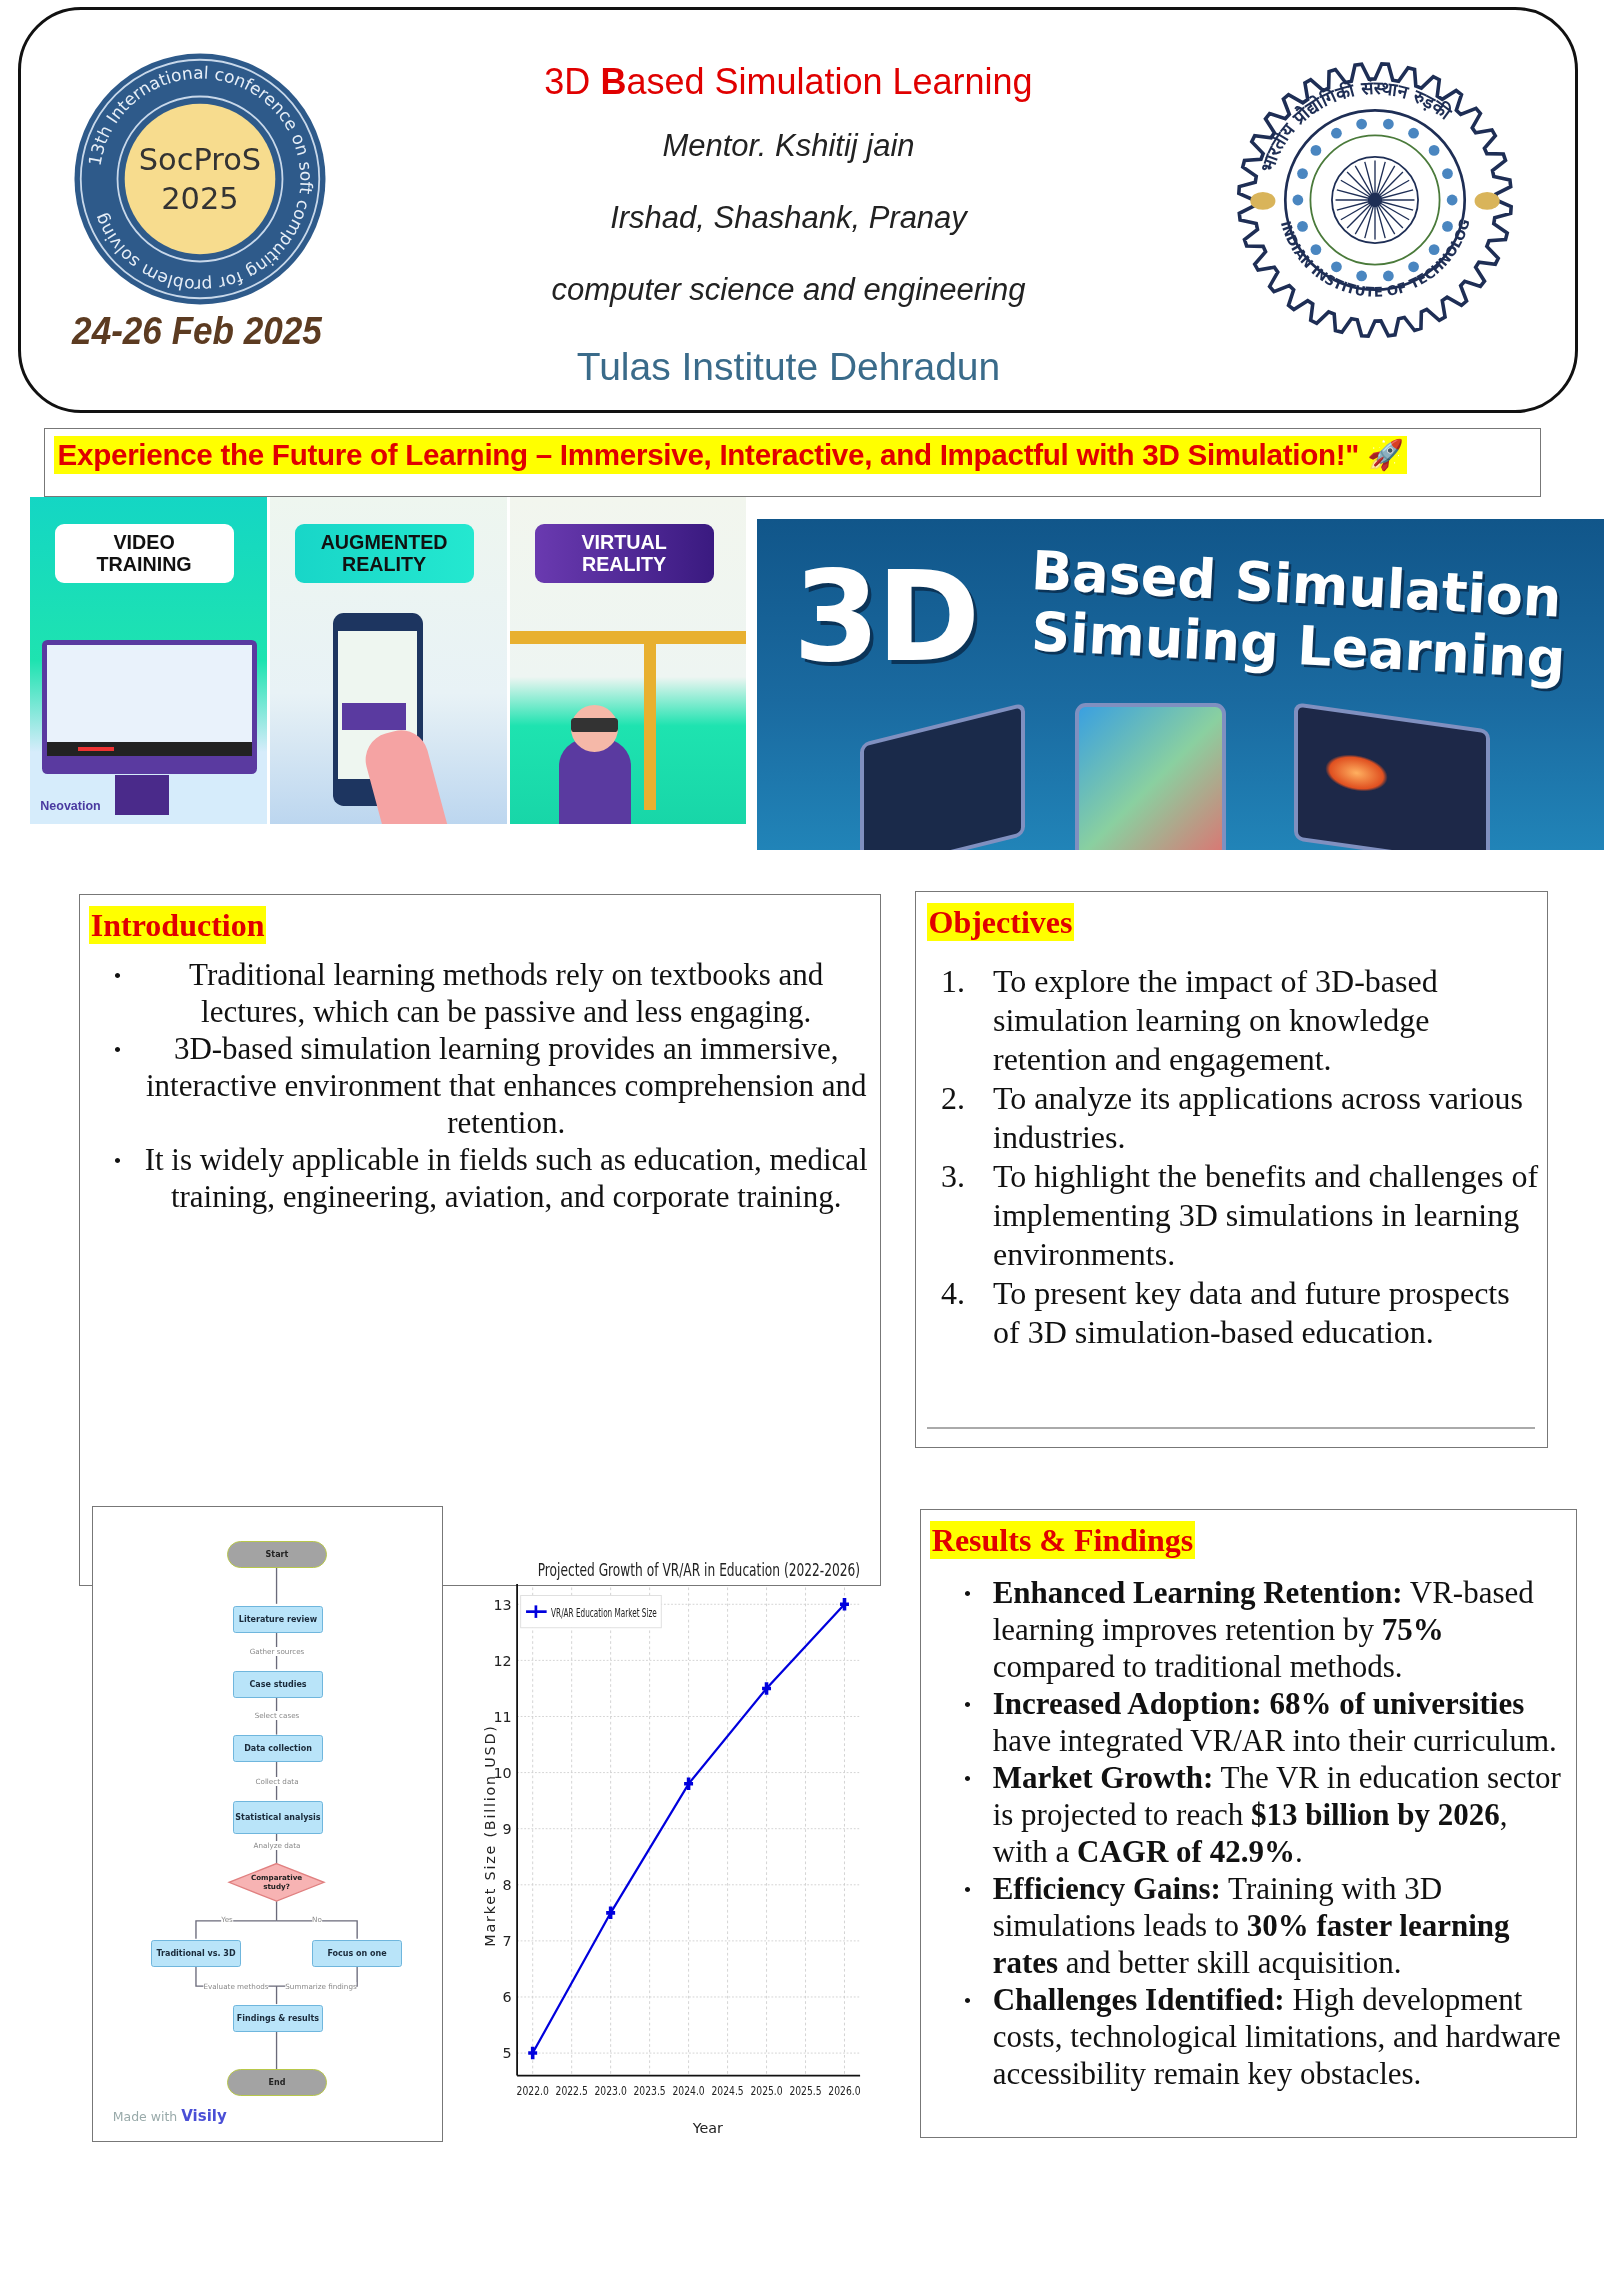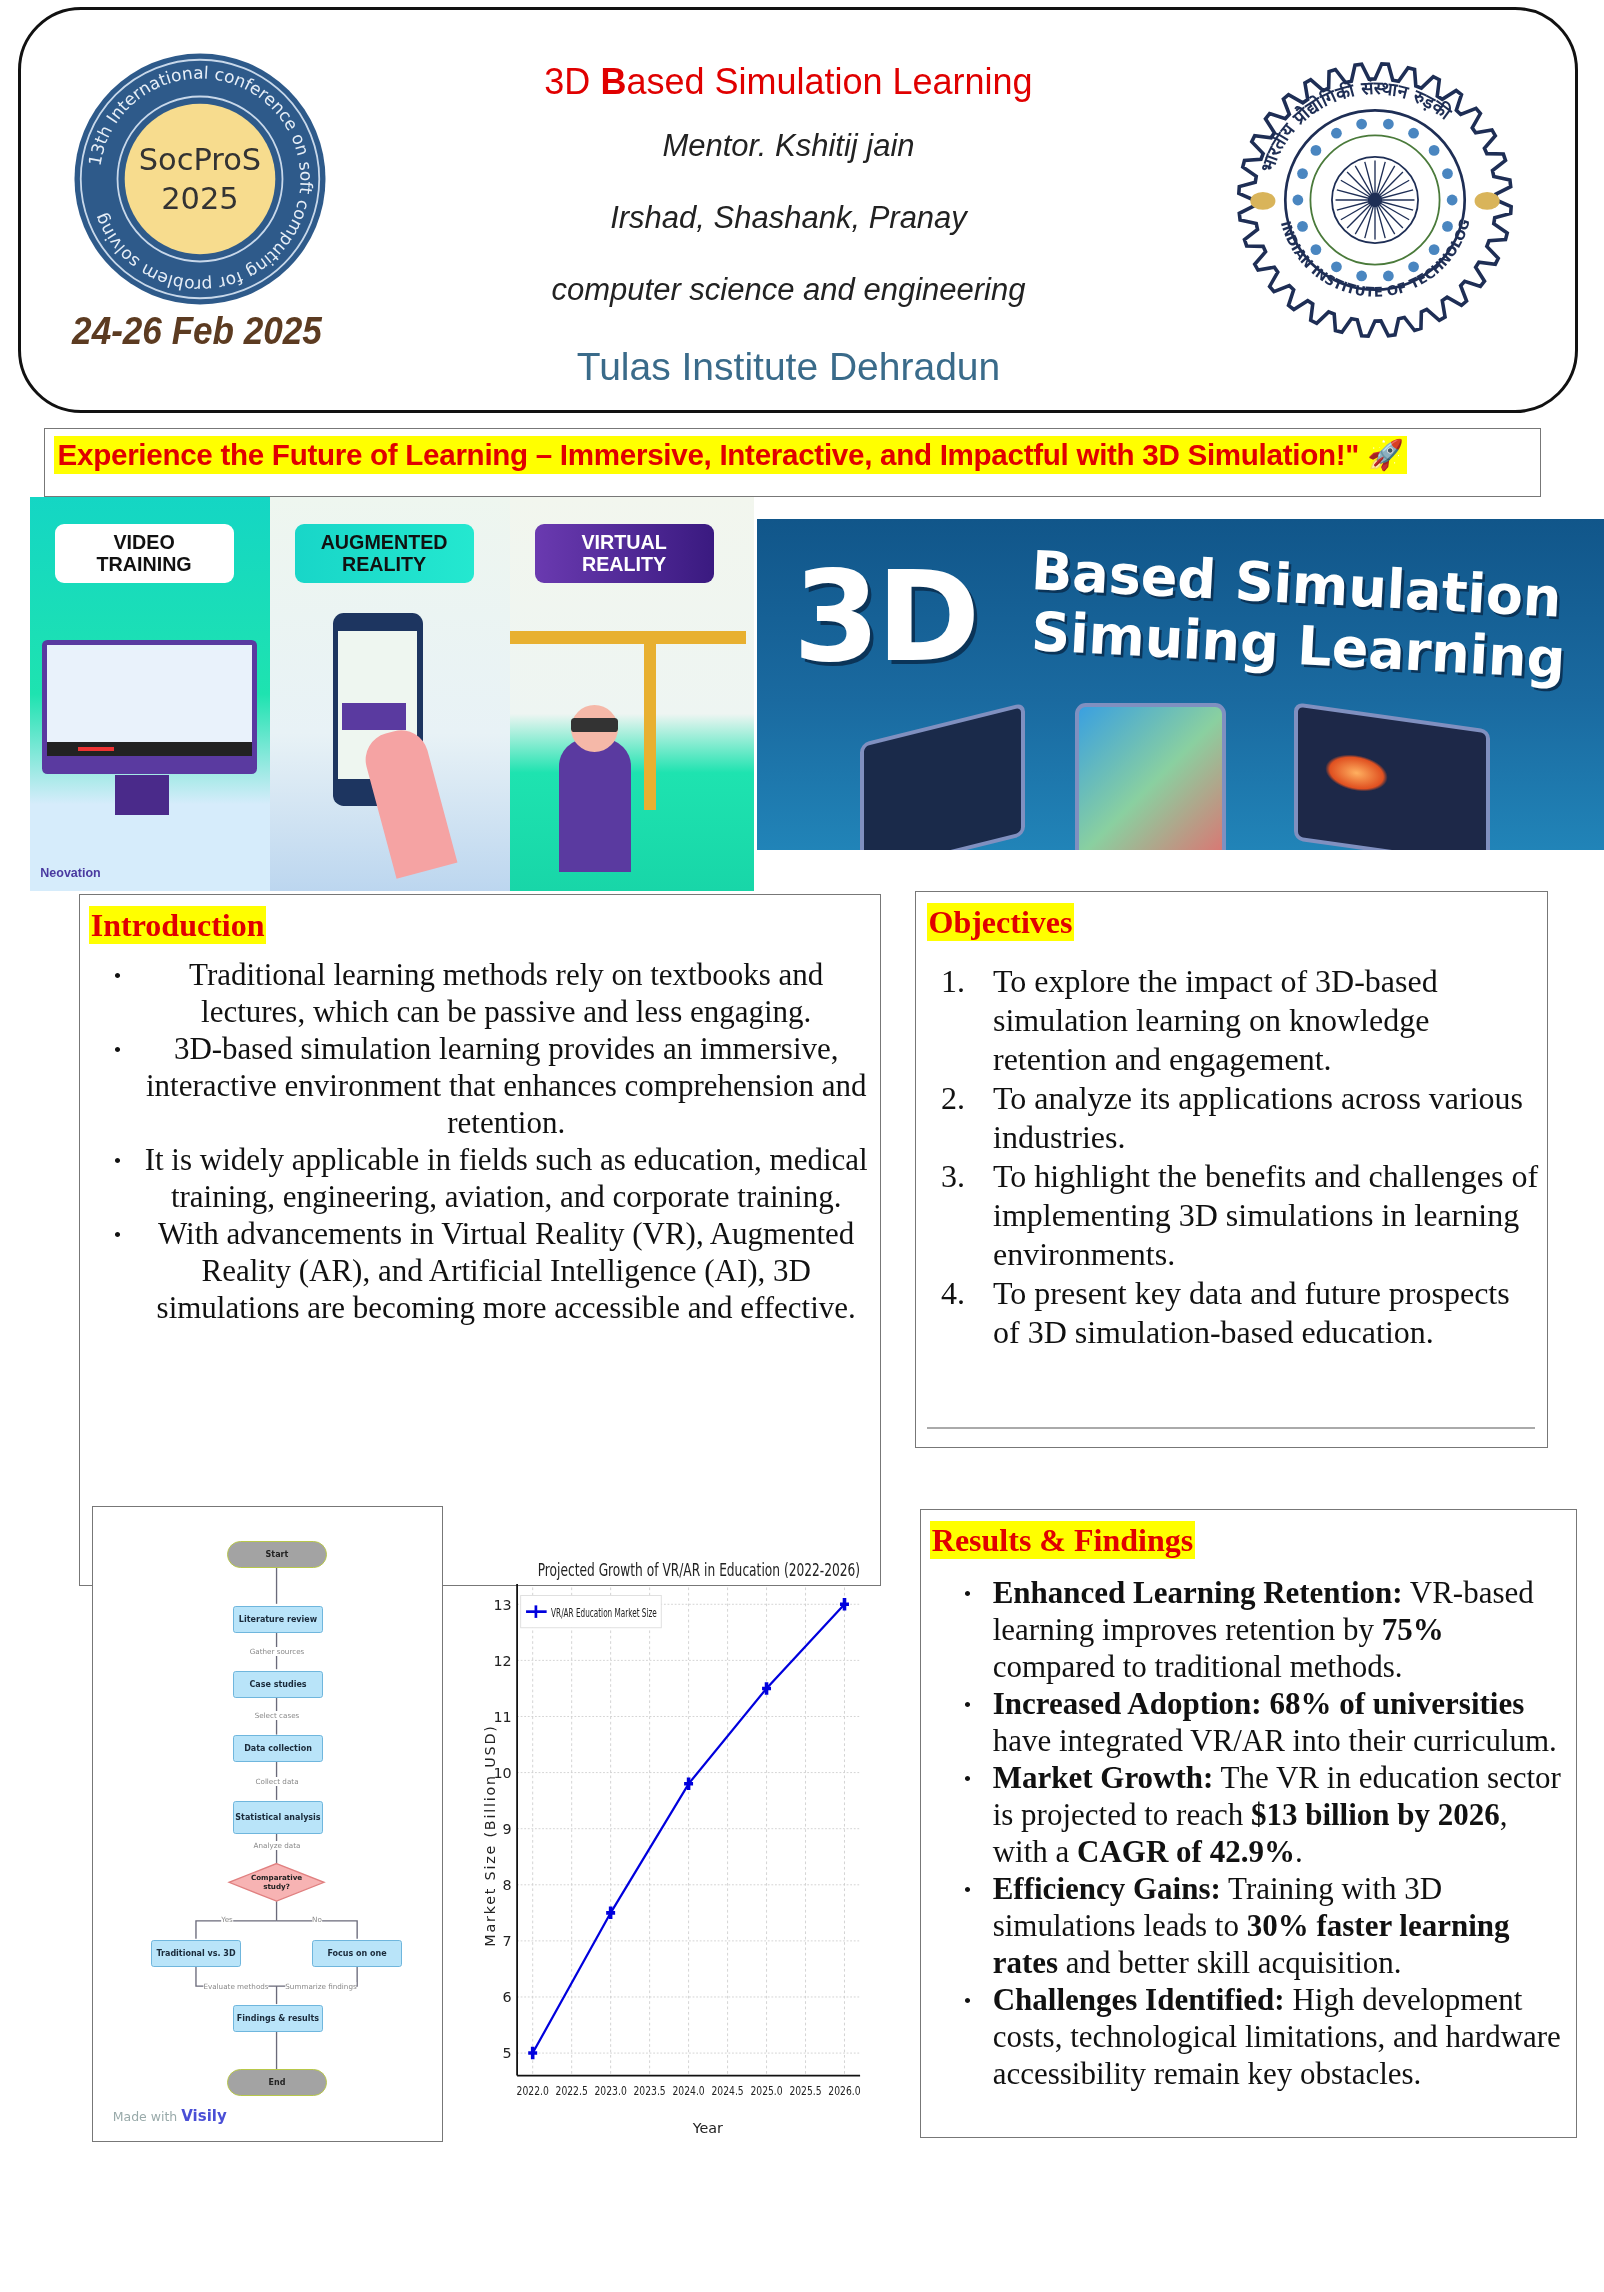--- a/index.html
+++ b/index.html
@@ -16,21 +16,21 @@
   .hdr-line { font-size:31px; font-style:italic; color:#222; height:72px; line-height:72px; }
   #institute { font-size:39px; color:#3a6b8a; height:81px; line-height:81px; }
   #iit-logo { left:1227px; top:52px; width:296px; height:296px; }
 
   
   #banner { left:44px; top:428px; width:1497px; height:69px; border:1.8px solid #777; box-sizing:border-box; background:#fff; }
   #banner-text { left:9px; top:7.2px; background:#ffff00; color:#e00000; font-weight:bold; font-size:29.6px; padding:1.8px 3.6px; white-space:nowrap; letter-spacing:-0.3px; }
 
   
   #img-left { left:29.6px; top:497px; width:716px; height:374px; }
-  .panel { position:absolute; top:0; height:394px; overflow:hidden;padding-left:8px; }
+  .panel { position:absolute; top:0; height:327px; overflow:hidden; }
   .panel-badge { position:absolute; left:25px; top:27px; width:179px; height:59px; border-radius:9px; font-weight:bold; font-size:19.7px; text-align:center; line-height:21.5px; display:flex; align-items:center; justify-content:center; flex-direction:column; }
   #img-right { left:757px; top:519px; width:848px; height:331px; background:linear-gradient(180deg,#11568a 0%,#1a6aa0 55%,#2184b8 100%); overflow:hidden; }
   #big3d { left:36px; top:25px; font-size:125px; font-weight:900; color:#fff; font-family:"DejaVu Sans", sans-serif; letter-spacing:-3.6px; text-shadow:3.6px 3.6px 0 #0b3458; }
   #big-sub1 { left:276px; top:19.7px; font-size:54px; font-weight:bold; color:#fff; font-family:"DejaVu Sans", sans-serif; transform:rotate(3deg); transform-origin:left top; text-shadow:2.7px 2.7px 0 #0b3458; white-space:nowrap; }
   #big-sub2 { left:276px; top:81px; font-size:54px; font-weight:bold; color:#fff; font-family:"DejaVu Sans", sans-serif; transform:rotate(3deg); transform-origin:left top; text-shadow:2.7px 2.7px 0 #0b3458; white-space:nowrap; }
 
   
   .box { position:absolute; border:1.8px solid #777; box-sizing:border-box; background:#fff; }
   .sec-title { position:absolute; background:#ffff00; color:#e00000; font-family:"Liberation Serif", serif; font-weight:bold; font-size:32px; line-height:38px; padding:0 1.8px; }
   .serif { font-family:"Liberation Serif", serif; color:#111; }
@@ -209,21 +209,20 @@
     <div style="position:absolute;left:27px;top:40px;width:63px;height:36px;background:radial-gradient(#ffb060,#e05020 60%,transparent 70%);"></div>
   </div>
 </div>
 
 <div id="intro-box" class="box">
   <div class="sec-title" style="left:9px;top:10.7px;">Introduction</div>
   <ul id="intro-list" class="bul serif">
     <li>Traditional learning methods rely on textbooks and lectures, which can be passive and less engaging.</li>
     <li>3D-based simulation learning provides an immersive, interactive environment that enhances comprehension and retention.</li>
     <li>It is widely applicable in fields such as education, medical training, engineering, aviation, and corporate training.</li>
-    <li>With advancements in Virtual Reality (VR), Augmented Reality (AR), and Artificial Intelligence (AI), 3D simulations are becoming more accessible and effective.</li>
   </ul>
 </div>
 
 <div id="obj-box" class="box">
   <div class="sec-title" style="left:10.7px;top:10.7px;">Objectives</div>
   <ol id="obj-list" class="num serif">
     <li><span class="n">1.</span><span>To explore the impact of 3D-based simulation learning on knowledge retention and engagement.</span></li>
     <li><span class="n">2.</span><span>To analyze its applications across various industries.</span></li>
     <li><span class="n">3.</span><span>To highlight the benefits and challenges of implementing 3D simulations in learning environments.</span></li>
     <li><span class="n">4.</span><span>To present key data and future prospects of 3D simulation-based education.</span></li>

